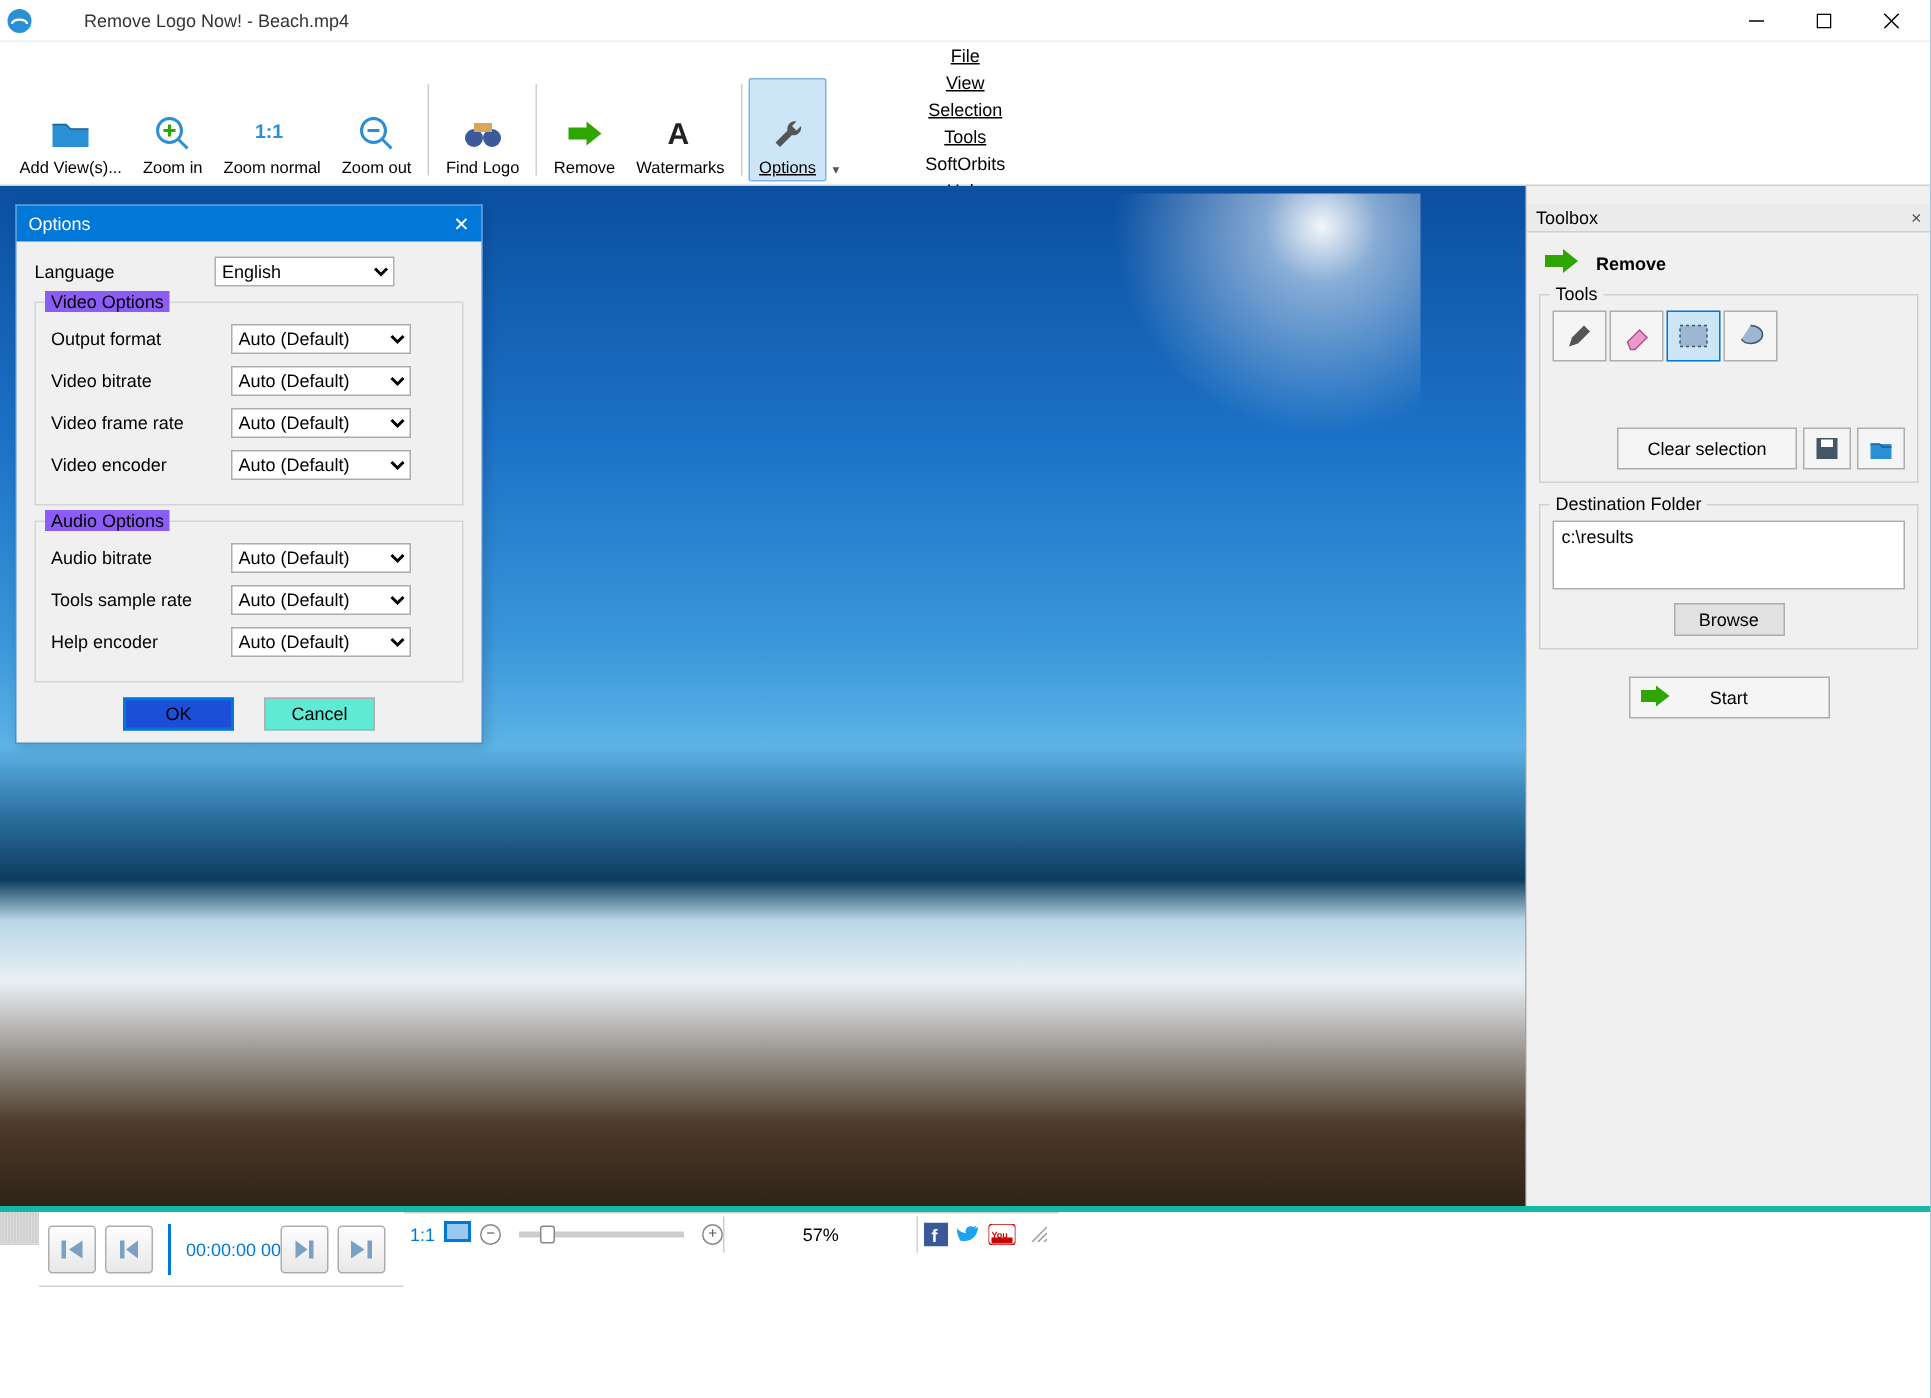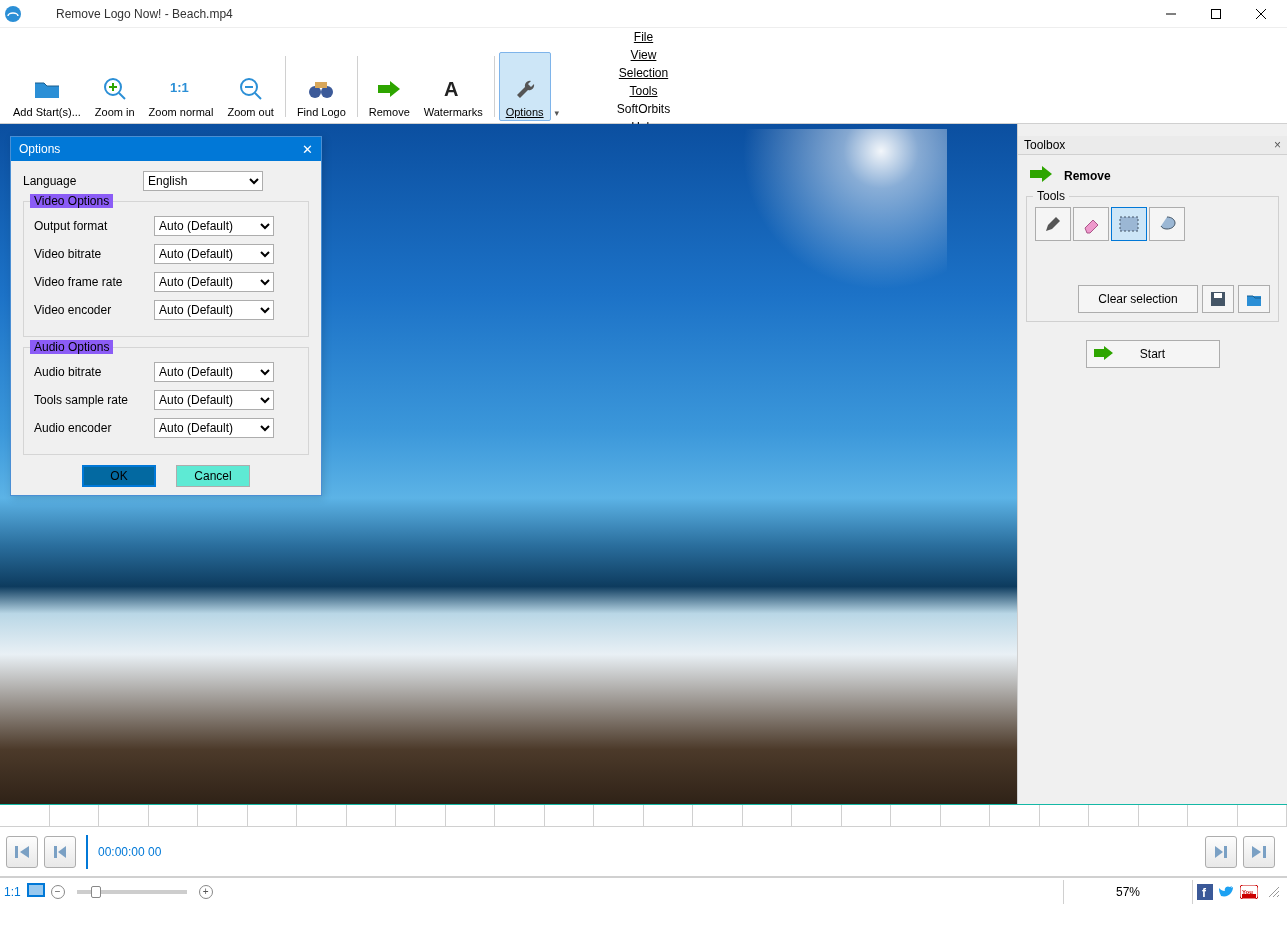--- a/index.html
+++ b/index.html
@@ -37,21 +37,21 @@
 .dialog-title { background: #0178d7; color: #fff; height: 24px; display: flex; align-items: center; padding: 0 8px; font-size: 12px; }
 .dialog-title .dlg-close { margin-left: auto; color: #fff; font-size: 13px; }
 .dialog-body { padding: 10px 12px 8px; }
 .dlg-row { display: flex; align-items: center; margin-bottom: 8px; }
 .dlg-row label { width: 120px; font-size: 12px; }
 .dlg-row select { flex: 1; max-width: 120px; font-size: 12px; background: #fff; border: 1px solid #adadad; height: 20px; }
 .dlg-section { border: 1px solid #d5d5d5; padding: 14px 10px 8px; margin: 10px 0; position: relative; }
 .dlg-section-title { position: absolute; top: -8px; left: 6px; background: #8b5cf6; padding: 0 4px; font-size: 12px; }
 .dlg-buttons { display: flex; justify-content: center; gap: 20px; margin-top: 10px; }
 .dlg-btn { width: 74px; height: 22px; font-size: 12px; background: #5eead4; border: 1px solid #adadad; }
-.dlg-btn.primary { border: 2px solid #0178d7; background: #0369a1; }
+.dlg-btn.primary { border: 2px solid #0178d7; background: #1d4ed8; }
 
 
 .toolbox { width: 270px; border-left: 1px solid #d0d0d0; background: #f0f0f0; display: flex; flex-direction: column; overflow: hidden; }
 .toolbox-header { background: #ebebeb; border-bottom: 1px solid #d0d0d0; padding: 2px 6px; font-size: 12px; display: flex; align-items: center; margin-top: 12px; }
 .toolbox-header .close-x { margin-left: auto; color: #555; }
 .toolbox-body { padding: 6px 8px; }
 .tb-remove-hdr { display: flex; align-items: center; padding: 4px 2px 10px; }
 .tb-remove-hdr .label { font-weight: bold; margin-left: 10px; font-size: 12px; }
 .tb-group { border: 1px solid #d0d0d0; padding: 10px 8px 8px; margin-bottom: 14px; position: relative; }
 .tb-group-title { position: absolute; top: -8px; left: 6px; background: #f0f0f0; padding: 0 4px; font-size: 12px; }
@@ -67,21 +67,21 @@
 .tb-start { display: block; margin: 18px auto 0; width: 134px; height: 28px; border: 1px solid #adadad; background: #f5f5f5; font-size: 12px; position: relative; text-align: center; }
 .tb-start .arr-wrap { position: absolute; left: 6px; top: 4px; }
 
 
 .hscroll-row { position: absolute; left: 0; bottom: 111px; width: 1017px; height: 17px; display: flex; background: #f0f0f0; }
 .hscroll-arrow { width: 17px; height: 17px; display: flex; align-items: center; justify-content: center; color: #555; font-size: 10px; }
 .hscroll-track { flex: 1; background: #f0f0f0; position: relative; }
 .hscroll-thumb { position: absolute; left: 0; top: 0; bottom: 0; width: 88%; background: #cdcdcd; }
 
 
-.bottom { position: absolute; left: 0; right: 0; bottom: 0; height: 128px; background: #fff; border-top: 1px solid #14b8a6; display: flex; flex-direction: column; }
+.bottom { position: absolute; left: 0; right: 0; bottom: 0; height: 128px; background: #fff; border-top: 4px solid #14b8a6; display: flex; flex-direction: row; }
 .timeline-ruler { height: 22px; border-bottom: 1px solid #d0d0d0; display: flex; }
 .timeline-ruler .tick { flex: 1; border-right: 1px solid #d0d0d0; }
 .timeline-row { height: 50px; display: flex; align-items: center; padding: 0 6px; border-bottom: 1px solid #d0d0d0; }
 .tl-btn { width: 32px; height: 32px; border: 1px solid #adadad; border-radius: 3px; background: linear-gradient(#fdfdfd,#e8e8e8); display: flex; align-items: center; justify-content: center; margin-right: 6px; }
 .tl-time { color: #0178d7; font-size: 12px; margin-left: 6px; }
 .tl-spacer { flex: 1; }
 .hint-row { height: 26px; display: flex; align-items: center; justify-content: center; font-size: 12px; background: #f7f7f7; border-bottom: 1px solid #d0d0d0; }
 .status-row { height: 28px; display: flex; align-items: center; border-top: 1px solid #d0d0d0; padding: 0 4px; }
 .status-left { display: flex; align-items: center; gap: 6px; color: #0178d7; font-size: 12px; }
 .zoom-slider { width: 110px; height: 4px; background: #cdcdcd; margin: 0 6px; position: relative; }
@@ -133,21 +133,21 @@
 </div>
 
 <div class="toolbar">
   <div class="tool-btn">
     <span class="icon">
         <svg width="28" height="24">
           <path d="M2 6h9l3 3h12v12H2z" fill="#2b8fd6"></path>
           <path d="M2 6h9l3 3h12" fill="none" stroke="#1a5e8e"></path>
         </svg>
       </span>
-    <span class="label">Add Start(s)...</span>
+    <span class="label">Add View(s)...</span>
   </div>
   <div class="tool-btn">
     <span class="icon">
         <svg width="26" height="26">
           <circle cx="11" cy="11" r="8" fill="none" stroke="#2b8fd6" stroke-width="2"></circle>
           <line x1="17" y1="17" x2="23" y2="23" stroke="#2b8fd6" stroke-width="2"></line>
           <line x1="11" y1="7" x2="11" y2="15" stroke="#2ea500" stroke-width="2"></line>
           <line x1="7" y1="11" x2="15" y2="11" stroke="#2ea500" stroke-width="2"></line>
         </svg>
       </span>
@@ -261,20 +261,27 @@
               </svg>
             </div>
           <div class="tb-save-btn">
               <svg width="18" height="18">
                 <rect x="2" y="6" width="14" height="10" fill="#2b8fd6"></rect>
                 <path d="M2 6h6l2 2h6" fill="none" stroke="#1a5e8e"></path>
               </svg>
             </div>
         </div>
       </div>
+      <div class="tb-group">
+        <span class="tb-group-title">Destination Folder</span>
+        <textarea class="tb-dest-input" style="">c:\results</textarea>
+        <div class="tb-browse-row">
+            <button class="tb-browse">Browse</button>
+          </div>
+      </div>
       <button class="tb-start">
         <span class="arr-wrap"><svg width="22" height="16">
               <path d="M1 4h10V1l9 7-9 7v-3H1z" fill="#2ea500"></path>
             </svg></span>
         <span>Start</span>
       </button>
     </div>
   </div>
 </div>
 
@@ -319,21 +326,21 @@
       <span class="dlg-section-title">Audio Options</span>
       <div class="dlg-row">
           <label>Audio bitrate</label>
           <select><option>Auto (Default)</option></select>
         </div>
       <div class="dlg-row">
           <label>Tools sample rate</label>
           <select><option>Auto (Default)</option></select>
         </div>
       <div class="dlg-row">
-          <label>Audio encoder</label>
+          <label>Help encoder</label>
           <select><option>Auto (Default)</option></select>
         </div>
     </div>
     <div class="dlg-buttons">
       <button class="dlg-btn primary">OK</button>
       <button class="dlg-btn">Cancel</button>
     </div>
   </div>
 </div>
 

